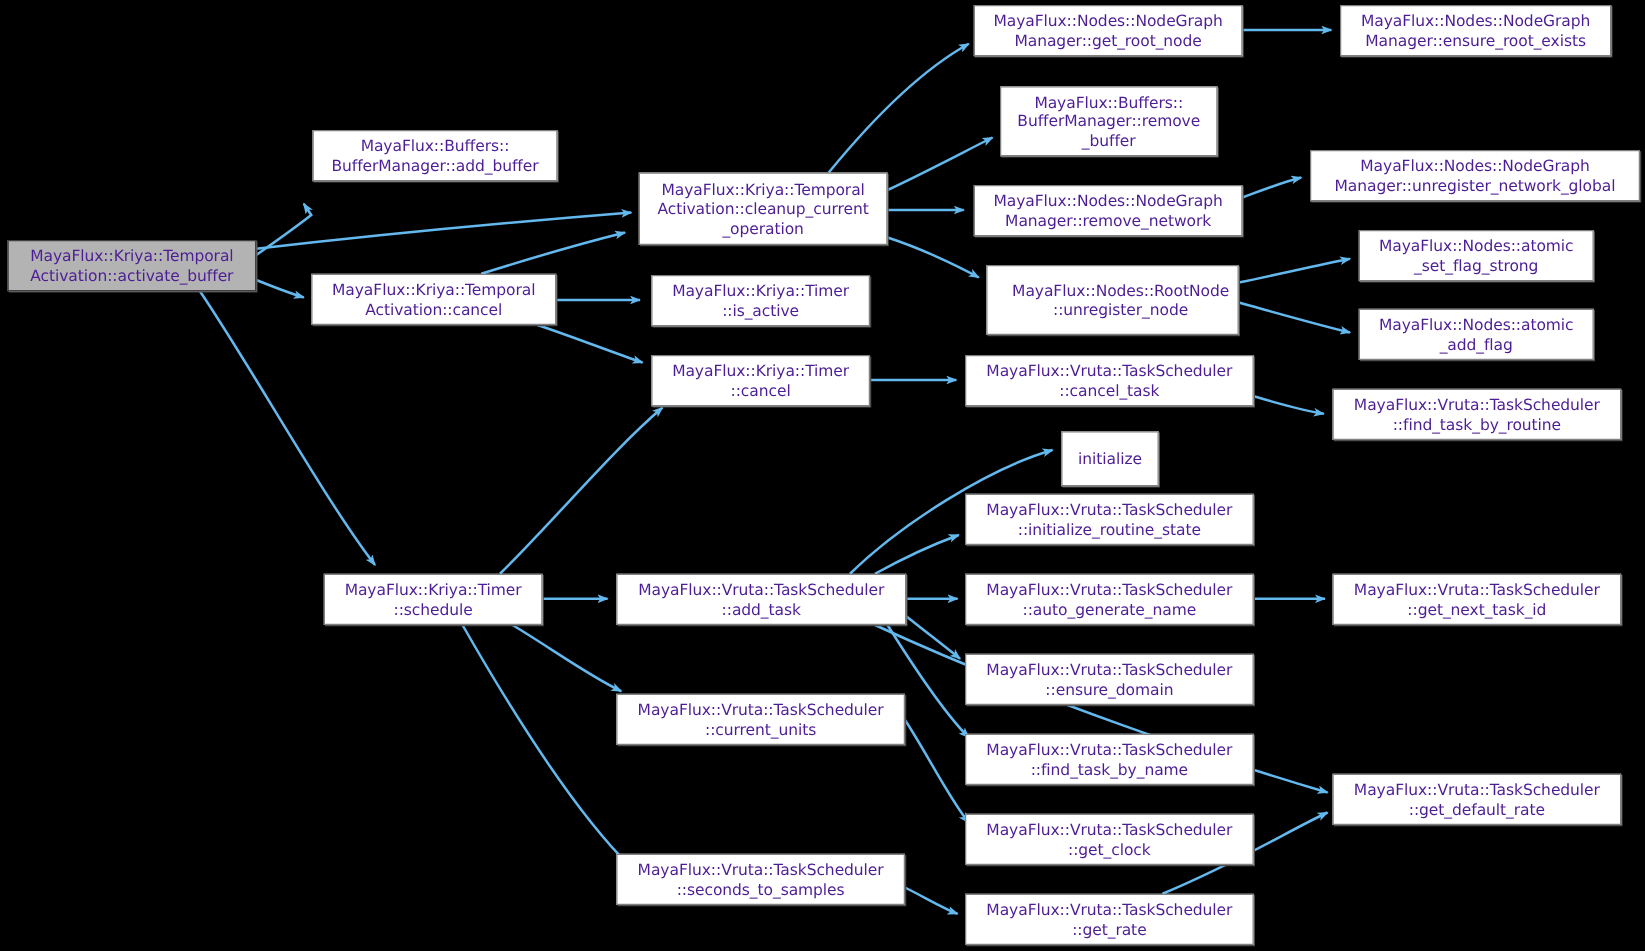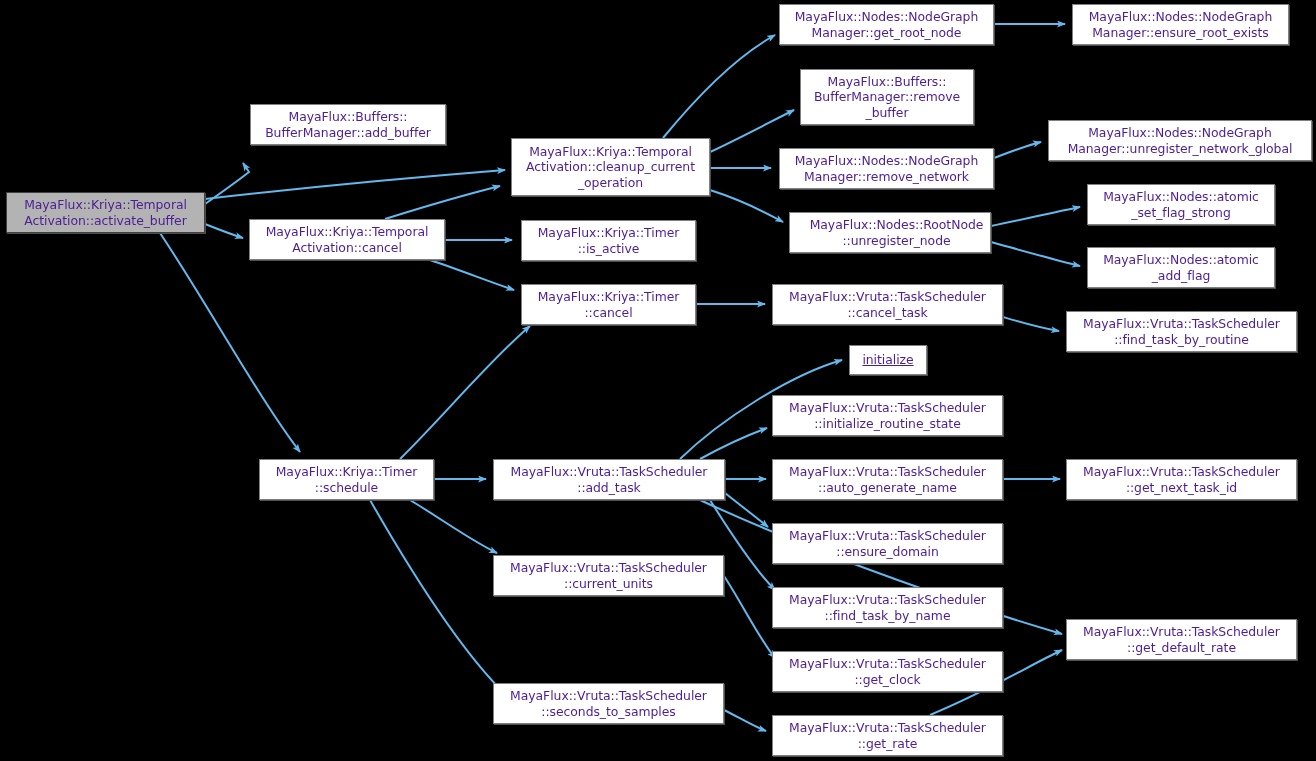--- a/index.html
+++ b/index.html
@@ -106,31 +106,31 @@
 Manager::get_root_node</div>
       <div class="node" style="left: 1072px; top: 4px; width: 217px; height: 41px;">MayaFlux::Nodes::NodeGraph
 Manager::ensure_root_exists</div>
       <div class="node" style="left: 800px; top: 69px; width: 174px; height: 56px;">MayaFlux::Buffers::
 BufferManager::remove
 _buffer</div>
       <div class="node" style="left: 779px; top: 148px; width: 215px; height: 41px;">MayaFlux::Nodes::NodeGraph
 Manager::remove_network</div>
       <div class="node" style="left: 1048px; top: 120px; width: 264px; height: 41px;">MayaFlux::Nodes::NodeGraph
 Manager::unregister_network_global</div>
-      <div class="node" style="left: 789px; top: 212px; width: 202px; height: 41px; padding-left: 15px;">MayaFlux::Nodes::RootNode
+      <div class="node" style="left: 789px; top: 212px; width: 202px; height: 56px; padding-left: 15px;">MayaFlux::Nodes::RootNode
 ::unregister_node</div>
       <div class="node" style="left: 1087px; top: 184px; width: 188px; height: 41px;">MayaFlux::Nodes::atomic
 _set_flag_strong</div>
       <div class="node" style="left: 1087px; top: 247px; width: 188px; height: 41px;">MayaFlux::Nodes::atomic
 _add_flag</div>
       <div class="node" style="left: 772px; top: 284px; width: 231px; height: 41px;">MayaFlux::Vruta::TaskScheduler
 ::cancel_task</div>
       <div class="node" style="left: 1066px; top: 311px; width: 231px; height: 41px;">MayaFlux::Vruta::TaskScheduler
 ::find_task_by_routine</div>
-      <div class="node" style="left: 849px; top: 345px; width: 78px; height: 30px; text-decoration: underline;">initialize</div>
+      <div class="node" style="left: 849px; top: 345px; width: 78px; height: 44px;">initialize</div>
       <div class="node" style="left: 259px; top: 459px; width: 175px; height: 41px;">MayaFlux::Kriya::Timer
 ::schedule</div>
       <div class="node" style="left: 493px; top: 459px; width: 232px; height: 41px;">MayaFlux::Vruta::TaskScheduler
 ::add_task</div>
       <div class="node" style="left: 772px; top: 395px; width: 231px; height: 41px;">MayaFlux::Vruta::TaskScheduler
 ::initialize_routine_state</div>
       <div class="node" style="left: 772px; top: 459px; width: 231px; height: 41px;">MayaFlux::Vruta::TaskScheduler
 ::auto_generate_name</div>
       <div class="node" style="left: 1066px; top: 459px; width: 231px; height: 41px;">MayaFlux::Vruta::TaskScheduler
 ::get_next_task_id</div>

